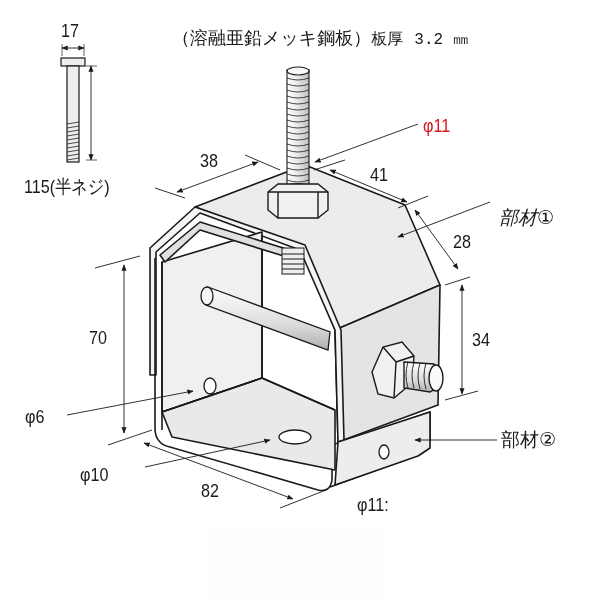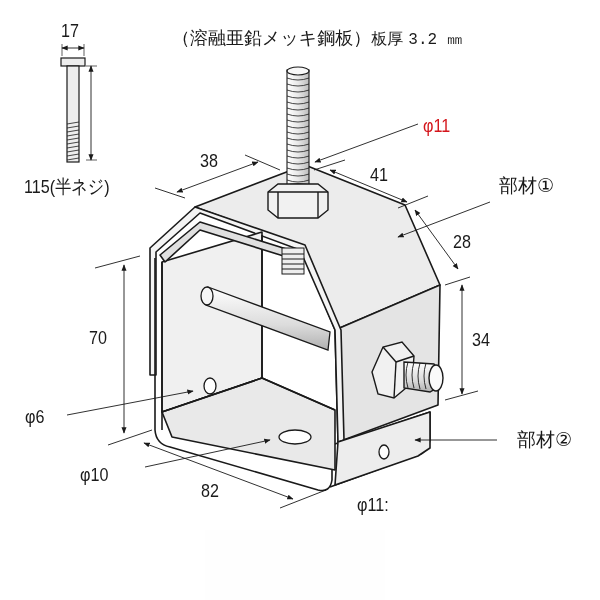--- a/index.html
+++ b/index.html
@@ -172,31 +172,31 @@
     <line x1="144" y1="443" x2="293" y2="499" marker-start="url(#arr)" marker-end="url(#arr)"></line>
     <line x1="280" y1="508" x2="326" y2="490"></line>
 
     <line x1="497" y1="440" x2="415" y2="440" marker-end="url(#arr)"></line>
   </g>
   <rect x="205" y="530" width="180" height="70" fill="#fefefe"></rect>
 </svg>
 
 <div class="lbl title" style="left:172px;top:29px;">
   <span>（溶融亜鉛メッキ鋼板）</span><span class="big">板厚</span>
-  <span class="big" style="font-family:'Liberation Mono',monospace;">3.2 ㎜</span>
+  <span class="big" style="margin-left:6px;font-family:'Liberation Mono',monospace;">3.2 ㎜</span>
 </div>
 
 <div class="lbl dim" style="left:61px;top:21px;">17</div>
 <div class="lbl dim" style="left:24px;top:177px;">115(半ネジ)</div>
 
 <div class="lbl dim" style="left:200px;top:151px;">38</div>
 <div class="lbl dim" style="left:370px;top:165px;">41</div>
 <div class="lbl dim red" style="left:423px;top:116px;">φ11</div>
 <div class="lbl dim" style="left:453px;top:232px;">28</div>
 <div class="lbl dim" style="left:472px;top:330px;">34</div>
 <div class="lbl dim" style="left:89px;top:328px;">70</div>
 <div class="lbl dim" style="left:25px;top:407px;">φ6</div>
 <div class="lbl dim" style="left:80px;top:465px;">φ10</div>
 <div class="lbl dim" style="left:201px;top:481px;">82</div>
 <div class="lbl dim" style="left:357px;top:495px;">φ11:</div>
 
-<div class="lbl part" style="left:499px;top:176px;">部材①</div>
-<div class="lbl part" style="left:501px;top:430px;margin-left:16px;">部材②</div>
+<div class="lbl part" style="left:499px;top:208px;font-style:italic;">部材①</div>
+<div class="lbl part" style="left:501px;top:430px;">部材②</div>
 
 </body></html>

